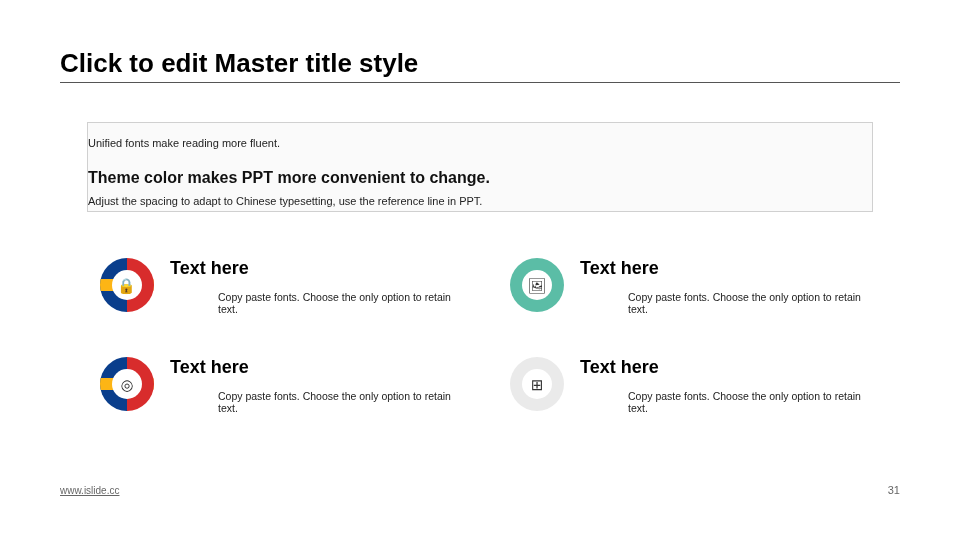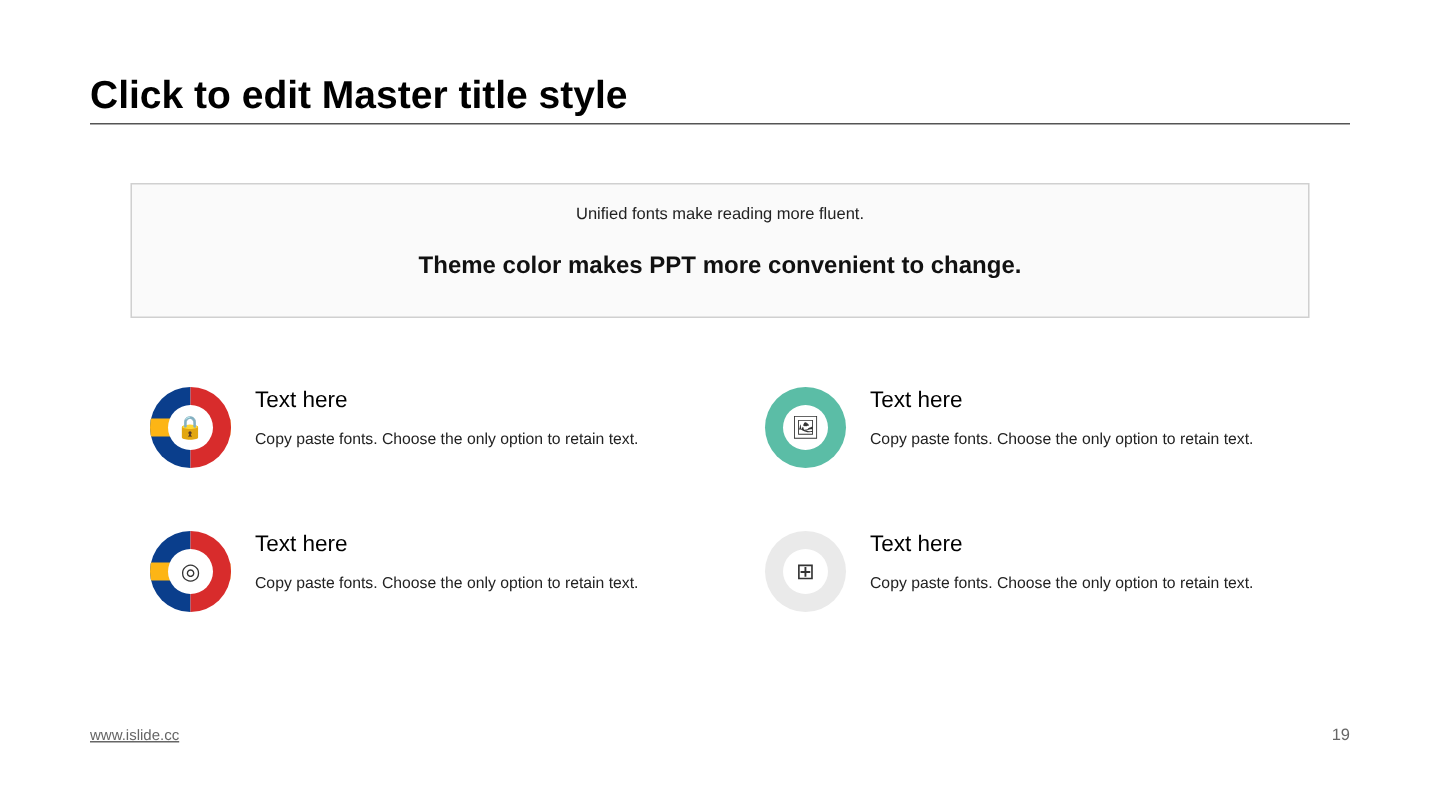--- a/index.html
+++ b/index.html
@@ -1,53 +1,54 @@
 <!DOCTYPE html>
 <html><head>
 <meta charset="utf-8">
 <style>
   * { margin: 0; padding: 0; box-sizing: border-box; }
   html, body { width: 960px; height: 540px; font-family: Arial, Helvetica, sans-serif; background: #fff; color: #000; }
   .slide { position: relative; width: 960px; height: 520px; }
   .title { position: absolute; left: 60px; top: 48px; font-size: 26px; font-weight: bold; }
   .title-rule { position: absolute; left: 60px; top: 82px; width: 840px; height: 0; border-top: 1px solid #555; }
-  .info-box { position: absolute; left: 87px; top: 122px; width: 786px; height: 90px; border: 1px solid #d0d0d0; background: #fafafa; text-align: center; padding-top: 14px; }
+  .info-box { position: absolute; left: 87px; top: 122px; width: 786px; height: 90px; border: 1px solid #d0d0d0; background: #fafafa; padding-top: 14px; }
   .info-line1 { font-size: 11px; color: #222; margin-bottom: 10px; }
   .info-line2 { font-size: 16px; font-weight: bold; color: #111; margin-bottom: 8px; margin-top: 20px; }
   .info-line3 { font-size: 11px; color: #222; }
   .grid { position: absolute; left: 100px; top: 258px; width: 780px; display: grid; grid-template-columns: 1fr 1fr; row-gap: 42px; column-gap: 40px; }
   .item { display: flex; align-items: flex-start; }
   .icon-wrap { width: 54px; height: 54px; margin-right: 16px; position: relative; flex-shrink: 0; }
   .outer-multi { width: 54px; height: 54px; border-radius: 50%; position: relative; overflow: hidden; }
   .outer-multi::before, .outer-multi::after { content: ""; position: absolute; inset: 0; }
   .outer-multi::before { background: #0a3e8c; clip-path: polygon(0 0, 50% 0, 50% 100%, 0 100%); }
   .outer-multi::after  { background: #d82c2c; clip-path: polygon(50% 0, 100% 0, 100% 100%, 50% 100%); }
   .outer-multi .stripe { position: absolute; left: 0; right: 0; top: 38%; height: 24%; background: #fdb515; }
   .inner-white { position: absolute; left: 50%; top: 50%; width: 30px; height: 30px; margin-left: -15px; margin-top: -15px; border-radius: 50%; background: #fff; display: flex; align-items: center; justify-content: center; }
   .outer-teal { width: 54px; height: 54px; border-radius: 50%; background: #5bbda6; position: relative; }
   .outer-light { width: 54px; height: 54px; border-radius: 50%; background: #eaeaea; position: relative; }
   .glyph { font-size: 15px; line-height: 1; color: #333; }
   .glyph-dark { color: #333; }
   .item-text { display: flex; flex-direction: column; }
-  .item-title { font-size: 15px; font-weight: normal; margin-bottom: 12px; }
-  .item-desc { font-size: 10.5px; color: #222; }
+  .item-title { font-size: 18px; font-weight: bold; margin-bottom: 12px; }
+  .item-desc { font-size: 10.5px; color: #222; margin-left: 48px; }
   .footer-url { position: absolute; left: 60px; bottom: 24px; font-size: 10px; color: #666; text-decoration: underline; }
   .footer-page { position: absolute; right: 60px; bottom: 24px; font-size: 11px; color: #666; }
 </style>
 </head>
 <body>
 
 <div class="slide">
 
   <div class="title">Click to edit Master title style</div>
   <div class="title-rule"></div>
 
   <div class="info-box">
     <div class="info-line1">Unified fonts make reading more fluent.</div>
     <div class="info-line2">Theme color makes PPT more convenient to change.</div>
+    <div class="info-line3">Adjust the spacing to adapt to Chinese typesetting, use the reference line in PPT.</div>
   </div>
 
   <div class="grid">
 
     <div class="item">
       <div class="icon-wrap">
         <div class="outer-multi">
             <span class="stripe"></span>
           </div>
         <div class="inner-white">
@@ -97,14 +98,14 @@
       </div>
       <div class="item-text">
         <div class="item-title">Text here</div>
         <div class="item-desc">Copy paste fonts. Choose the only option to retain text.</div>
       </div>
     </div>
 
   </div>
 
   <div class="footer-url">www.islide.cc</div>
-  <div class="footer-page">19</div>
+  <div class="footer-page">31</div>
 </div>
 
 </body></html>

